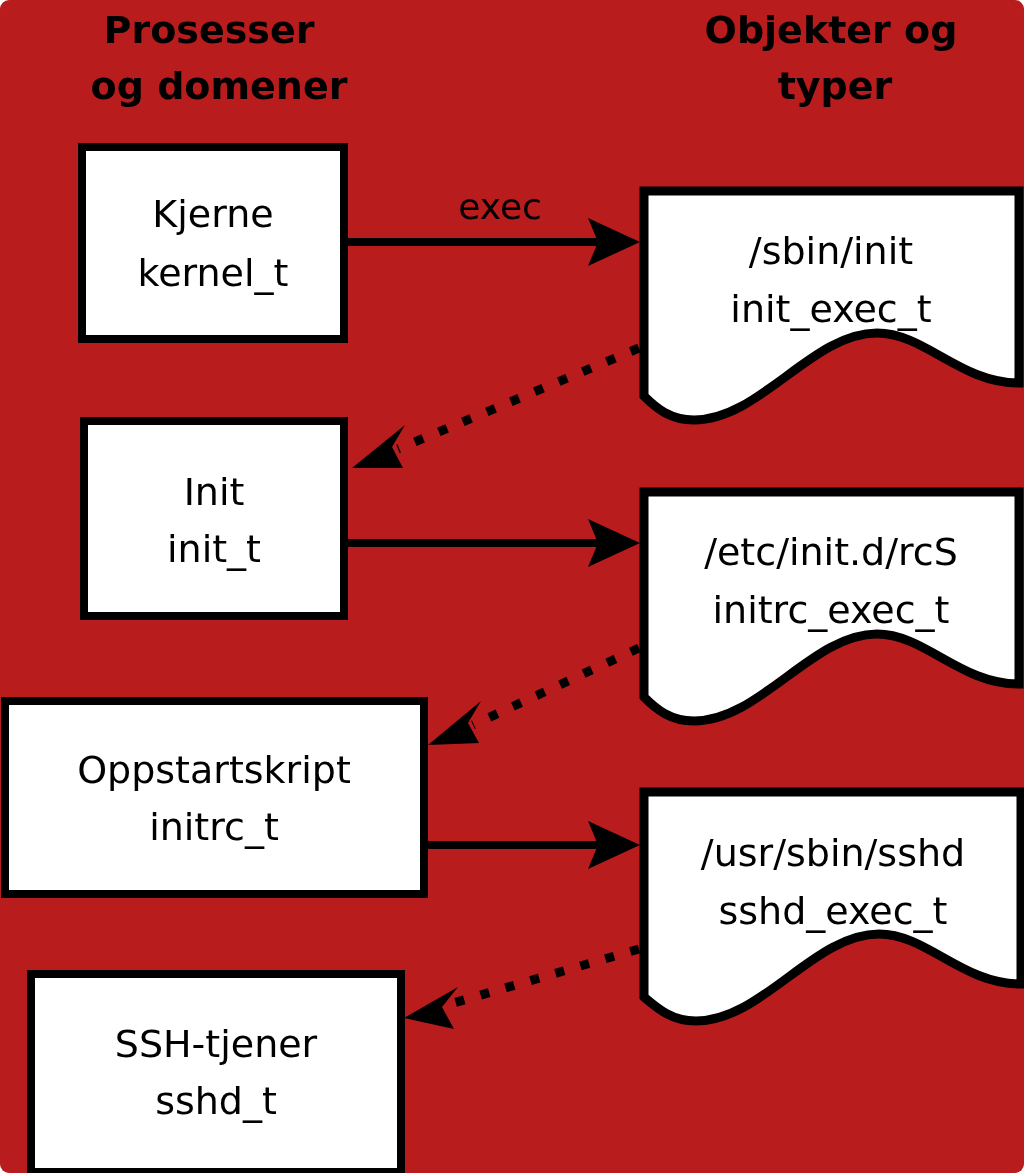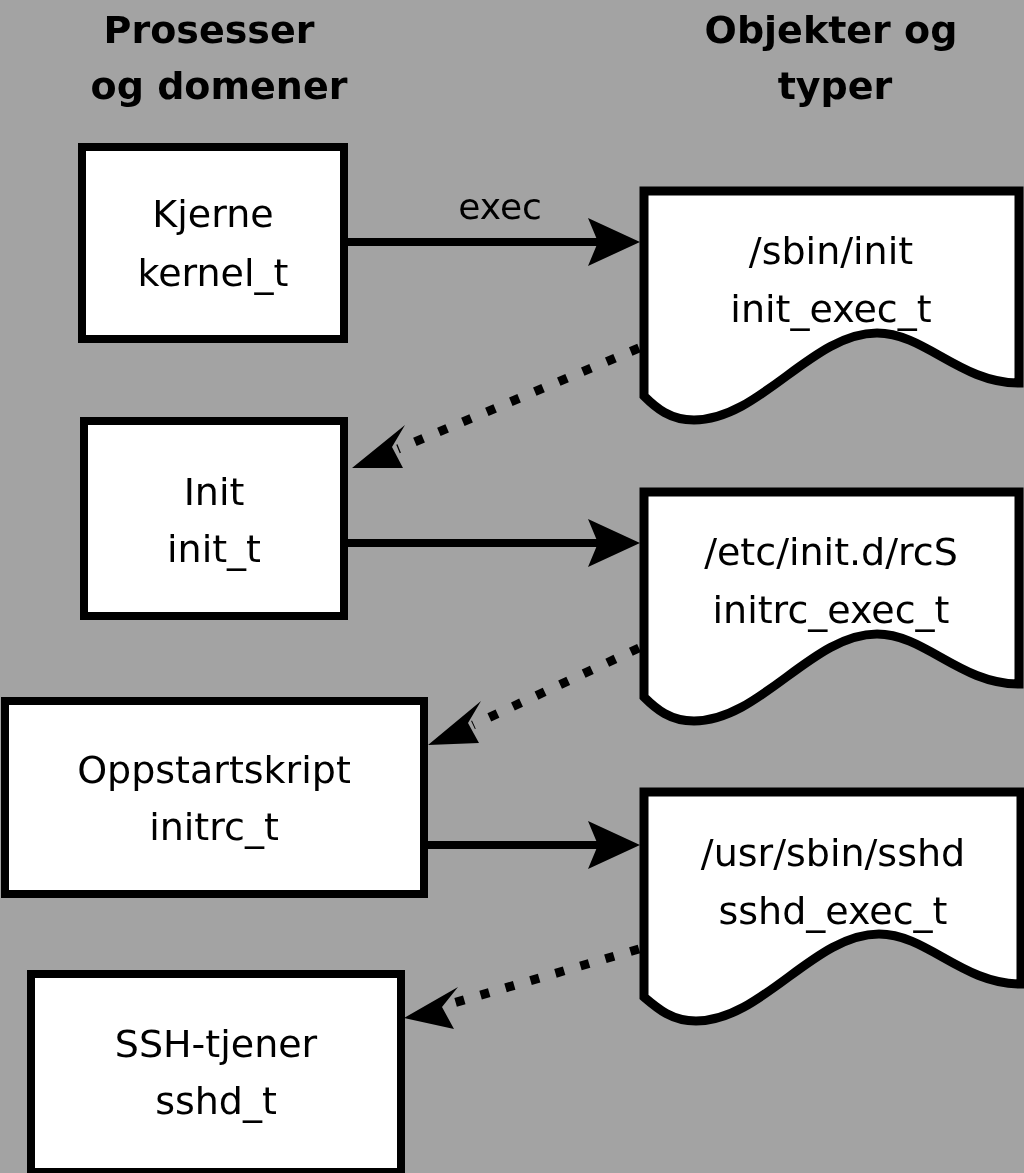--- a/index.html
+++ b/index.html
@@ -8,22 +8,23 @@
     padding: 0;
     background: #ffffff;
   }
   body {
     font-family: "DejaVu Sans", sans-serif;
   }
   #canvas {
     position: relative;
     width: 1024px;
     height: 1173px;
-    background: #a3a3a3;
+    background: #b91c1c;
     overflow: hidden;
+    border-radius: 9px;
   }
   svg#diagram {
     display: block;
     width: 1024px;
     height: 1173px;
   }
   .col-heading {
     font-family: "DejaVu Sans", sans-serif;
     font-weight: bold;
     font-size: 38px;

